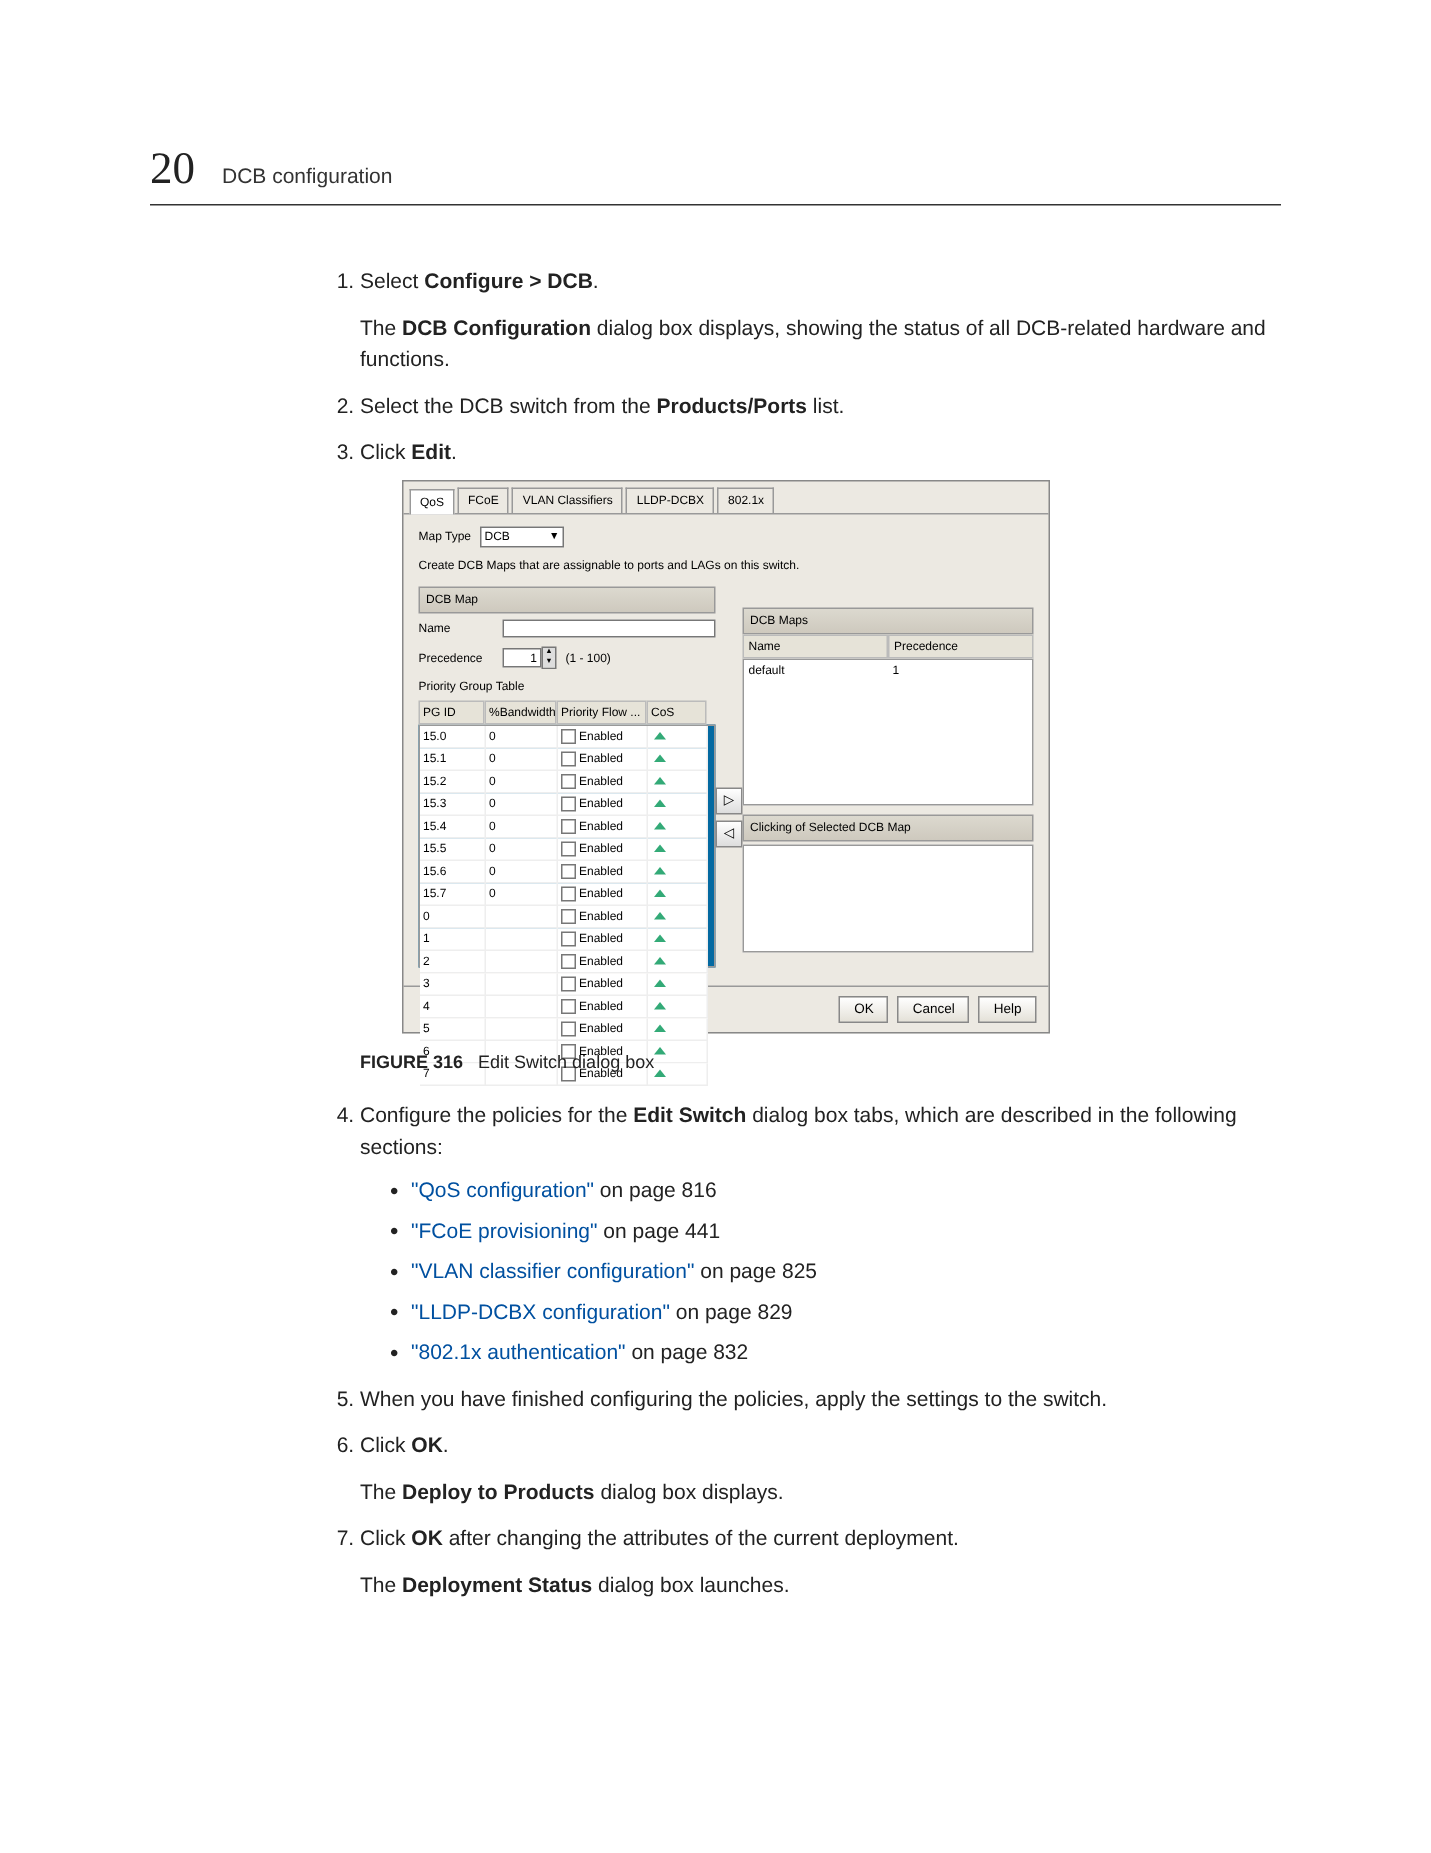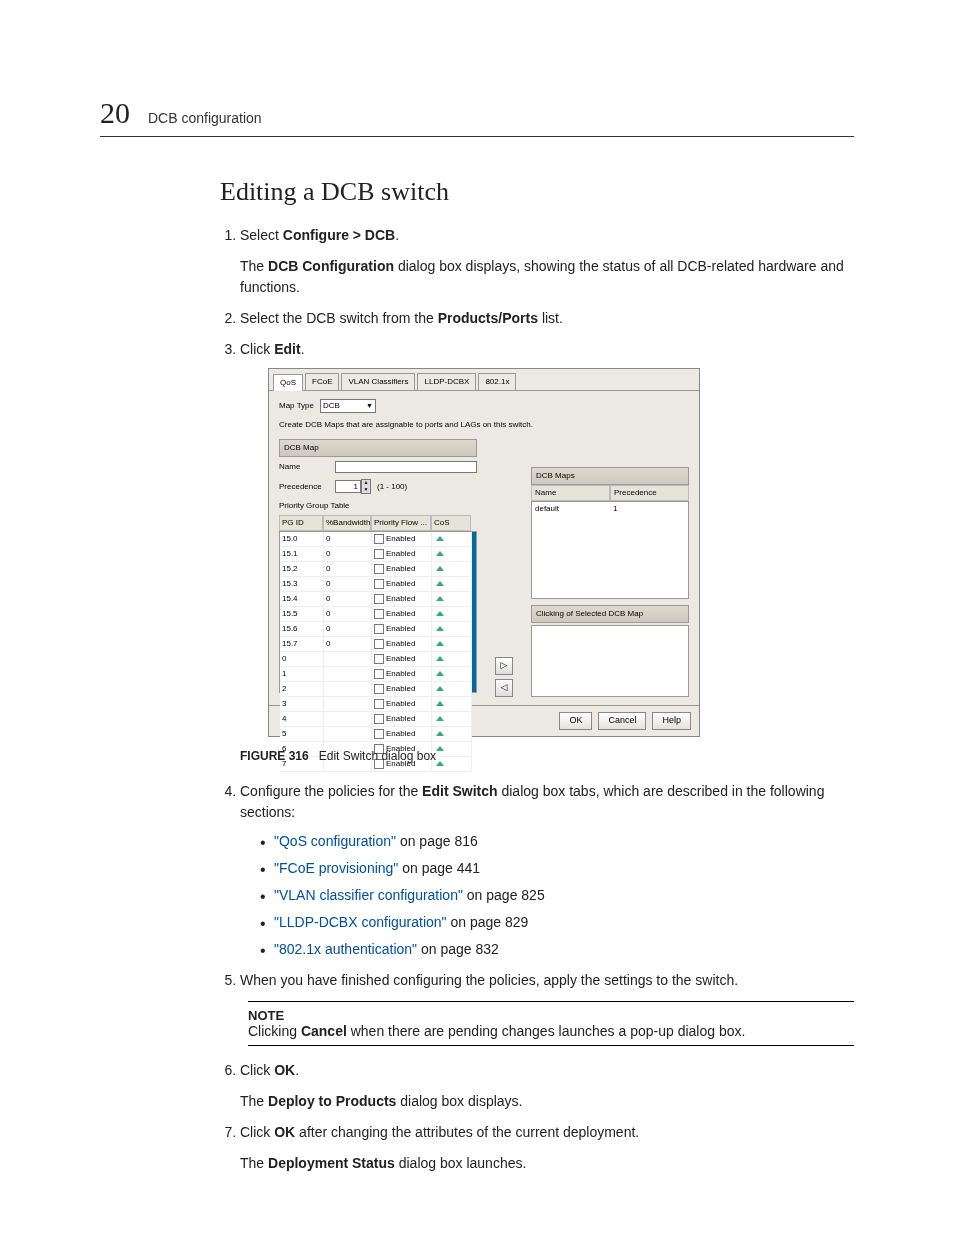--- a/index.html
+++ b/index.html
@@ -147,22 +147,21 @@
   .spin-btns {
     display: flex;
     flex-direction: column;
     border: 1px solid #777;
     height: 13px;
     width: 8px;
   }
   .spin-btns div { flex:1; font-size:5px; line-height:5px; text-align:center; background:#ddd; }
   .two-col {
     display: flex;
-    gap: 18px;
-    align-items: flex-end;
+    align-items: center;
     margin-top: 4px;
   }
   .left-pane { flex: 0 0 192px; }
   .right-pane { flex: 1; }
   .pane-title {
     background: linear-gradient(#dcd9cf,#cec9be);
     border: 1px solid #999;
     padding: 2px 4px;
     font-size: 8px;
   }
@@ -247,21 +246,20 @@
 </style>
 </head>
 <body>
 
 <div class="header-line">
   <span class="pg-num">20</span>
   <span class="crumb">DCB configuration</span>
 </div>
 
 <div class="content">
-  <h1>Editing a DCB switch</h1>
 
   <ol class="steps">
     <li>
       <span>Select </span><b>Configure &gt; DCB</b><span>.</span>
       <div class="indent">
         <span>The </span><b>DCB Configuration</b><span> dialog box displays, showing the status of all DCB-related hardware and functions.</span>
       </div>
     </li>
 
     <li>
@@ -458,26 +456,20 @@
           <li><a class="xref">"FCoE provisioning"</a><span> on page 441</span></li>
           <li><a class="xref">"VLAN classifier configuration"</a><span> on page 825</span></li>
           <li><a class="xref">"LLDP-DCBX configuration"</a><span> on page 829</span></li>
           <li><a class="xref">"802.1x authentication"</a><span> on page 832</span></li>
         </ul>
     </li>
 
     <li>When you have finished configuring the policies, apply the settings to the switch.</li>
   </ol>
 
-  <div class="note-box">
-    <div class="note-title">NOTE</div>
-    <div>
-      <span>Clicking </span><b>Cancel</b><span> when there are pending changes launches a pop-up dialog box.</span>
-    </div>
-  </div>
 
   <ol class="steps" start="6">
     <li>
       <span>Click </span><b>OK</b><span>.</span>
       <div class="indent">
         <span>The </span><b>Deploy to Products</b><span> dialog box displays.</span>
       </div>
     </li>
     <li>
       <span>Click </span><b>OK</b><span> after changing the attributes of the current deployment.</span>

